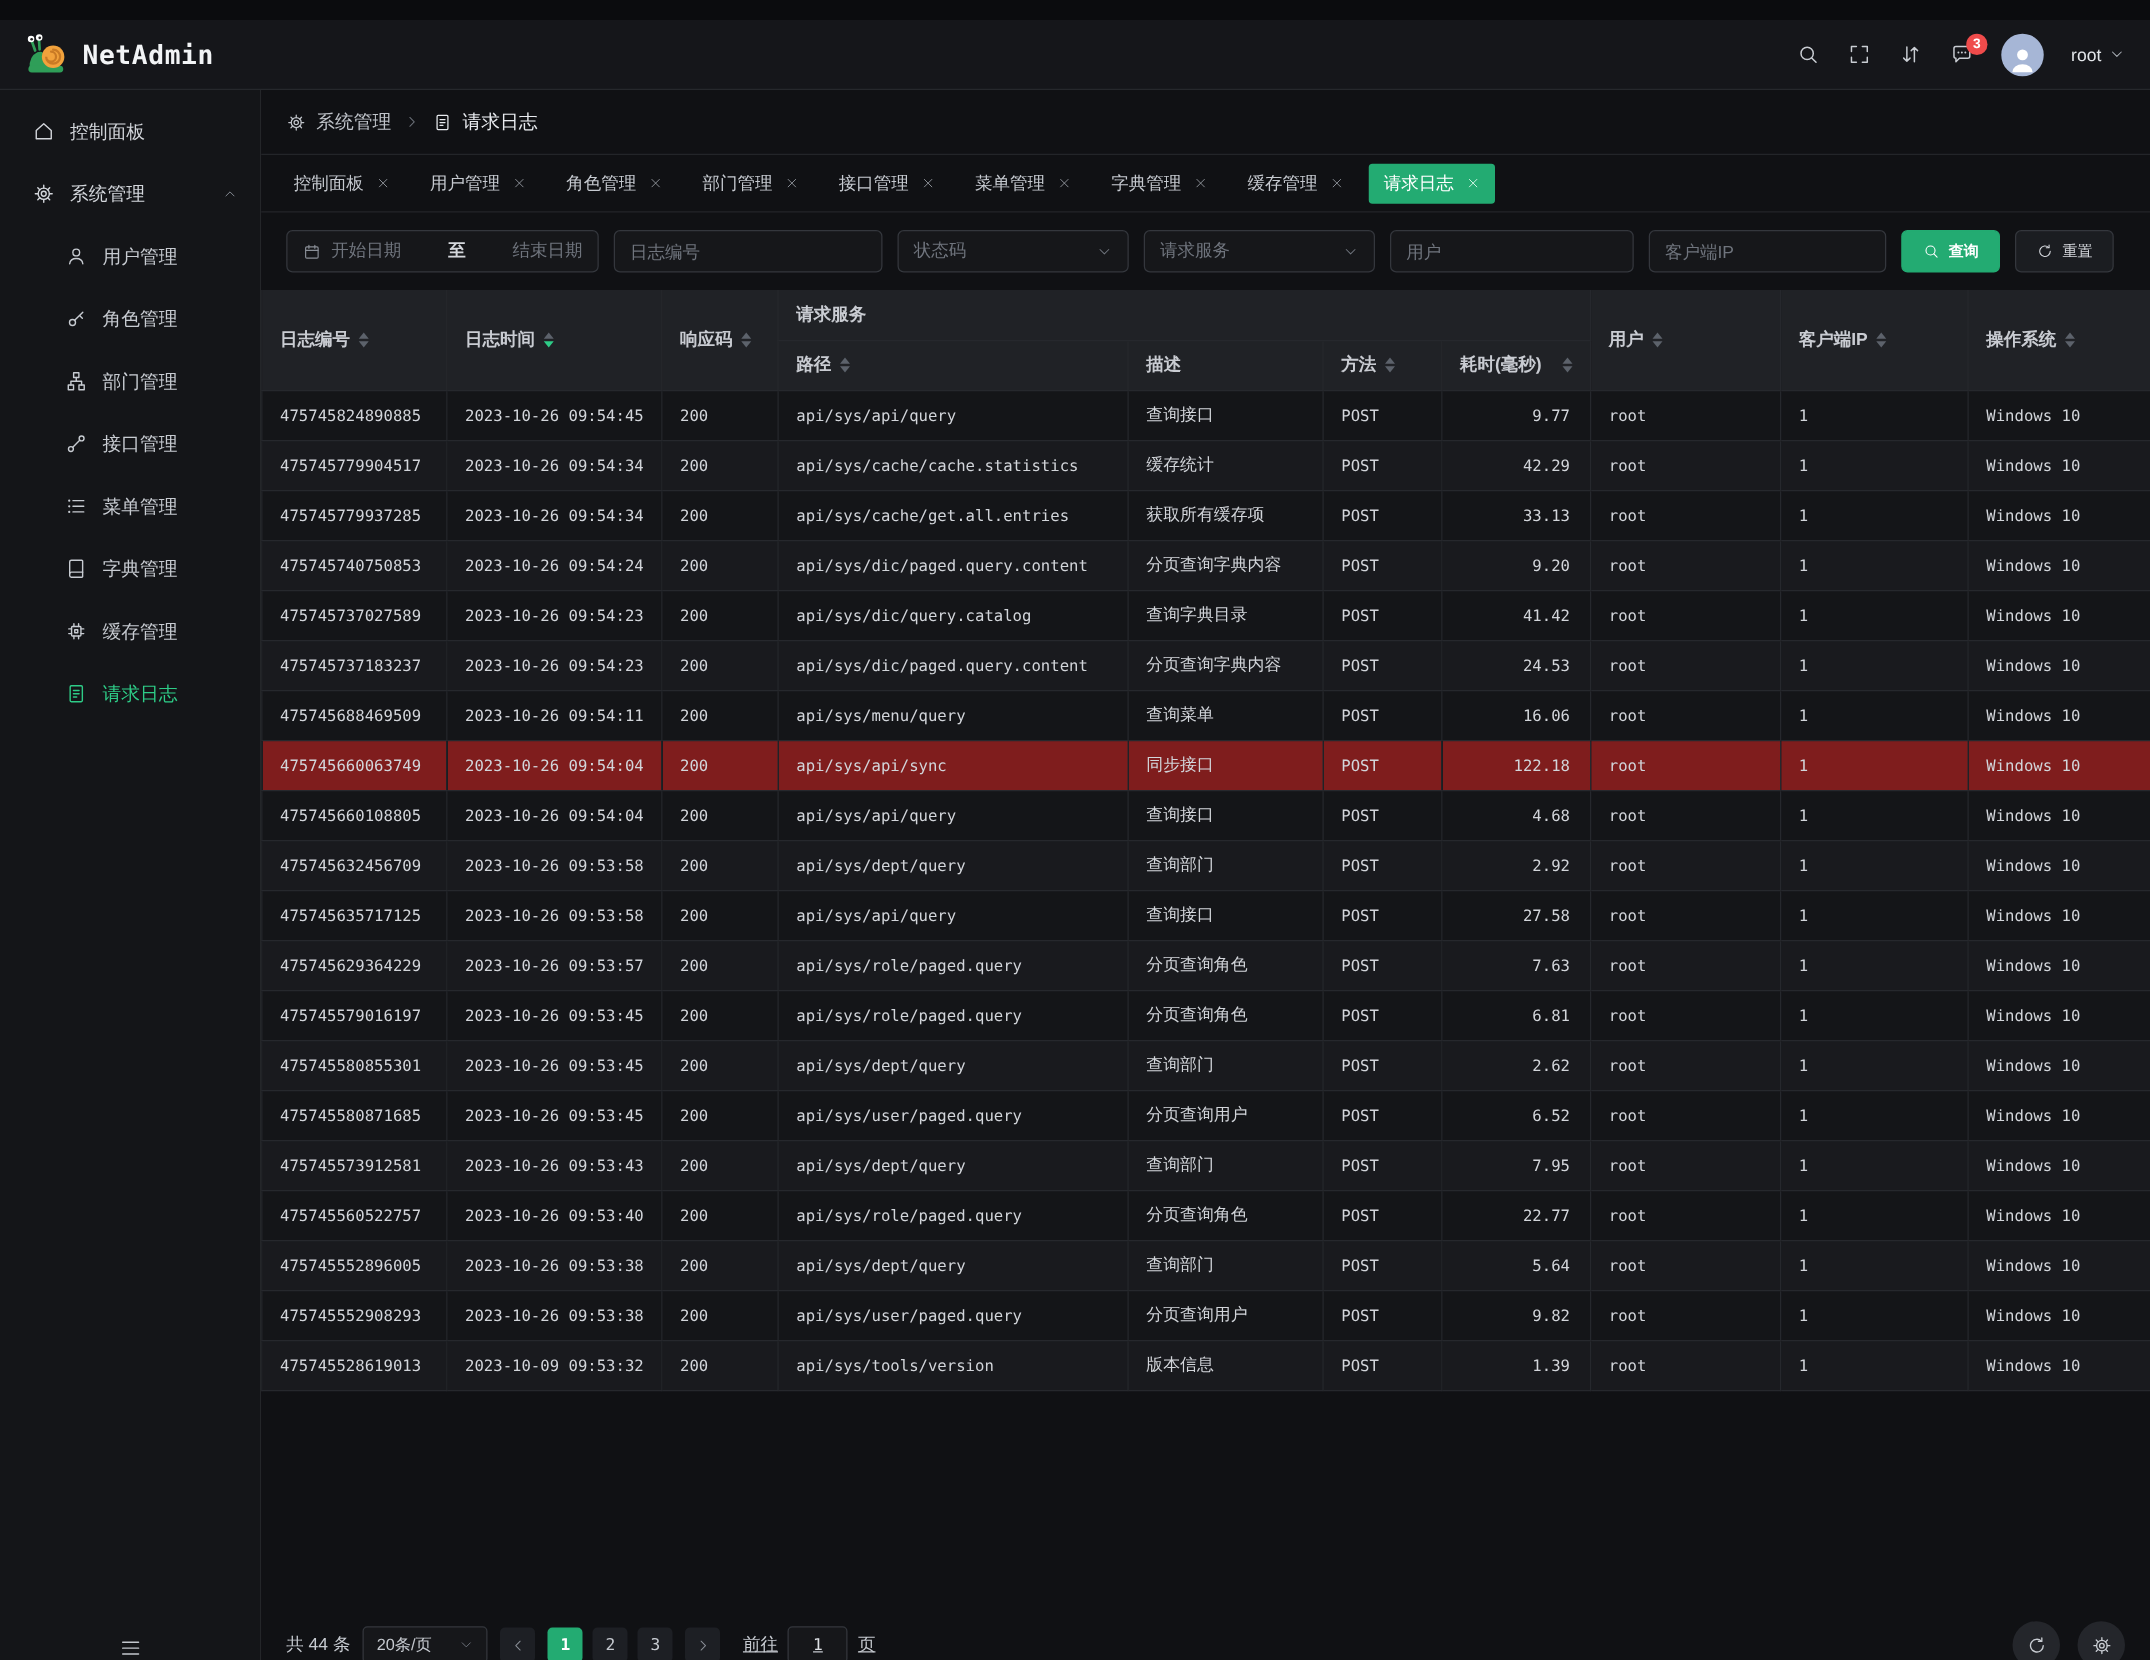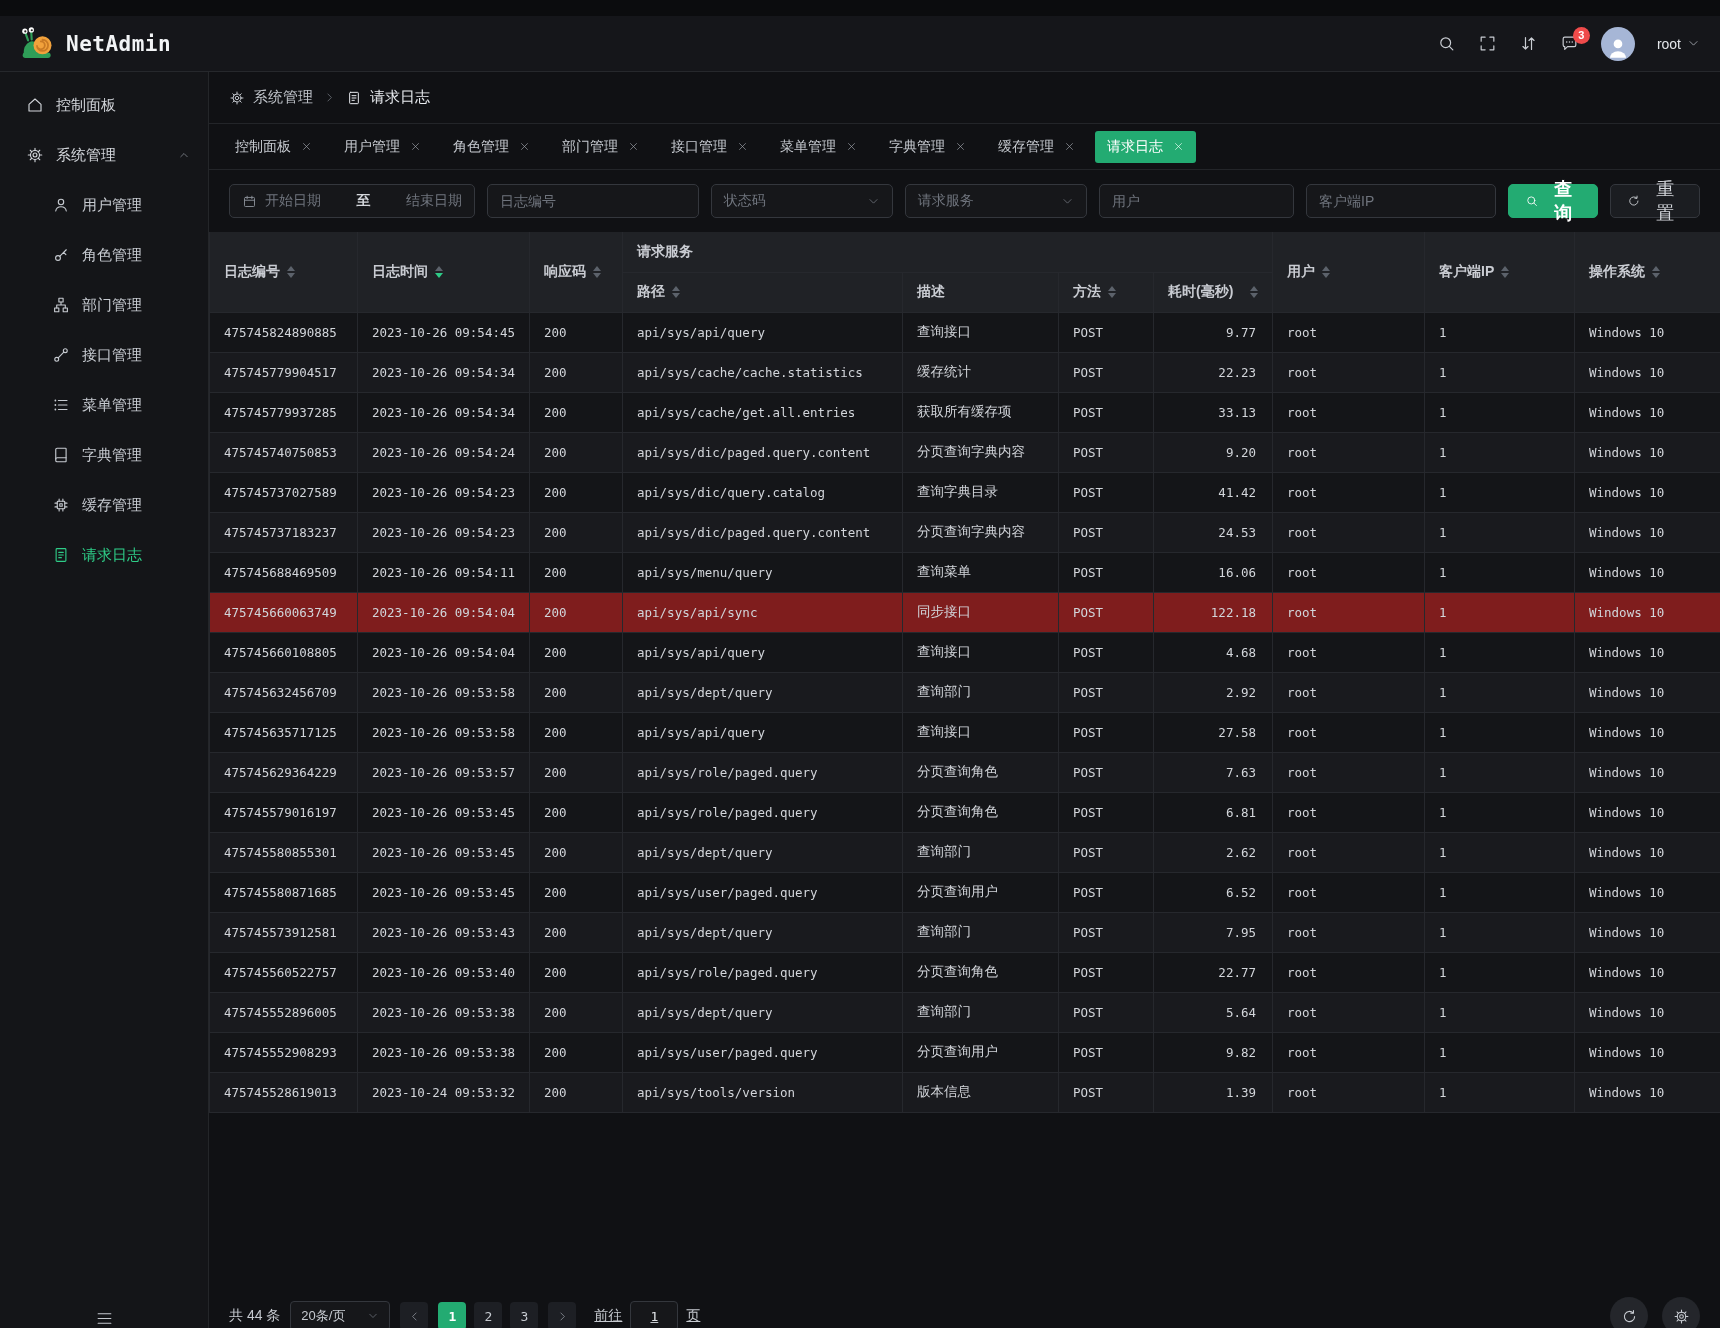--- a/index.html
+++ b/index.html
@@ -72,21 +72,21 @@
   input.fld { cursor:text; color:#dfe2e6; }
   input.fld::placeholder { color:#6f747d; }
   .fld.w-logid { width:215px; }
   .fld.sel { justify-content:space-between; }
   .fld.w-status { width:185px;text-align:center; }
   .fld.w-service { width:185px; }
   .fld.w-user { width:195px; }
   .fld.w-ip { width:190px; }
   .fld .dd { width:13px; height:13px; color:#6f747d; display:inline-flex; }
   .fld .dd svg { width:100%; height:100%; }
-  .btn { height:34px; border-radius:5px; border:1px solid #34373d; background:#1b1d21; color:#d4d7dc; font-size:18px;
+  .btn { height:34px; border-radius:5px; border:1px solid #34373d; background:#1b1d21; color:#d4d7dc; font-size:12px;
          display:inline-flex; align-items:center; gap:7px; padding:0 16px; cursor:pointer; font-family:inherit; }
   .btn .bic { width:14px; height:14px; display:inline-flex; }
   .btn .bic svg { width:100%; height:100%; }
   .btn.primary { background:var(--accent,#23ab72); border-color:var(--accent,#23ab72); color:#fff; font-weight:700; }
 
   
   table.log { width:100%; border-collapse:collapse; table-layout:fixed; }
   table.log th, table.log td { border:1px solid #26282d; }
   table.log thead th { background:#202226; color:#c9ccd2; font-size:14px; font-weight:700; height:40px; padding:0 14px; text-align:left; vertical-align:middle; }
   table.log thead tr:first-child th { border-top:none; }
@@ -582,21 +582,21 @@
               <td class="c8">1</td>
               <td class="c9">Windows 10</td>
             </tr>
             <tr class="striped">
               <td class="c0">475745779904517</td>
               <td class="c1">2023-10-26 09:54:34</td>
               <td class="c2">200</td>
               <td class="c3">api/sys/cache/cache.statistics</td>
               <td class="c4">缓存统计</td>
               <td class="c5">POST</td>
-              <td class="c6">22.23</td>
+              <td class="c6">42.29</td>
               <td class="c7">root</td>
               <td class="c8">1</td>
               <td class="c9">Windows 10</td>
             </tr>
             <tr class="">
               <td class="c0">475745779937285</td>
               <td class="c1">2023-10-26 09:54:34</td>
               <td class="c2">200</td>
               <td class="c3">api/sys/cache/get.all.entries</td>
               <td class="c4">获取所有缓存项</td>
@@ -793,21 +793,21 @@
               <td class="c3">api/sys/user/paged.query</td>
               <td class="c4">分页查询用户</td>
               <td class="c5">POST</td>
               <td class="c6">9.82</td>
               <td class="c7">root</td>
               <td class="c8">1</td>
               <td class="c9">Windows 10</td>
             </tr>
             <tr class="striped">
               <td class="c0">475745528619013</td>
-              <td class="c1">2023-10-24 09:53:32</td>
+              <td class="c1">2023-10-09 09:53:32</td>
               <td class="c2">200</td>
               <td class="c3">api/sys/tools/version</td>
               <td class="c4">版本信息</td>
               <td class="c5">POST</td>
               <td class="c6">1.39</td>
               <td class="c7">root</td>
               <td class="c8">1</td>
               <td class="c9">Windows 10</td>
             </tr>
           </tbody>

